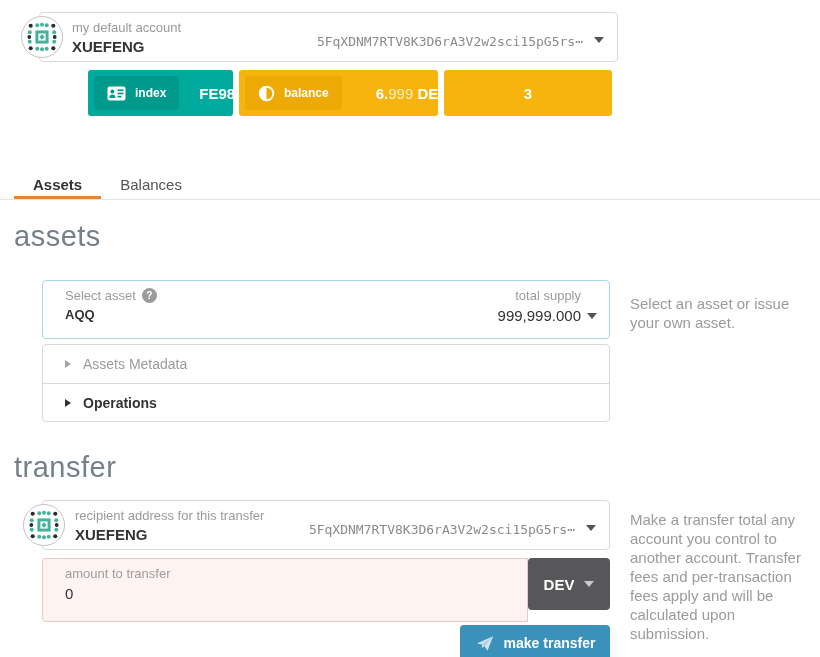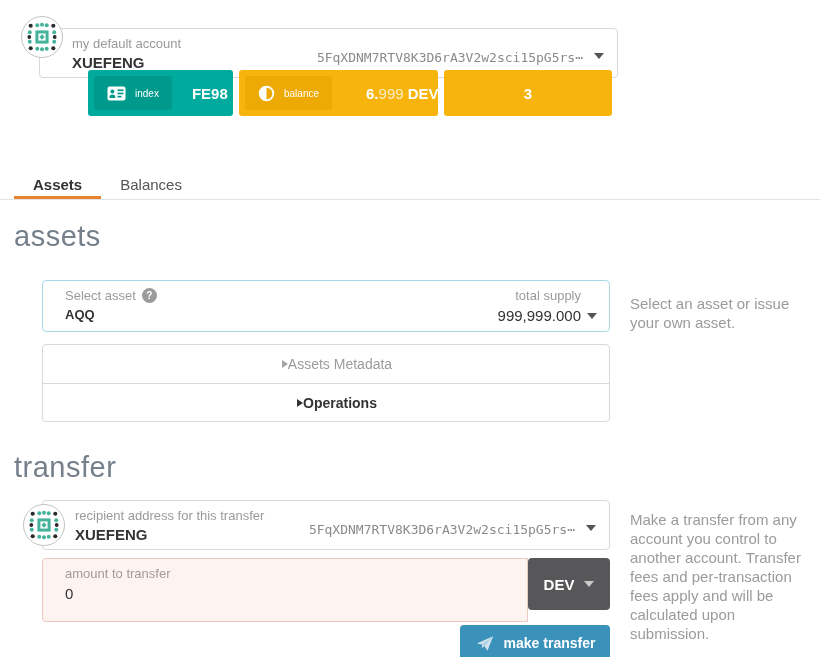--- a/index.html
+++ b/index.html
@@ -22,48 +22,48 @@
                  border-top: 6px solid #c9c9c9; display: inline-block; }
 
   
   .stats { position: absolute; left: 88px; top: 70px; display: flex; gap: 6px; }
   .stat-btn { height: 46px; border-radius: 3px; display: flex; align-items: center; color: #fff; cursor: pointer; }
   .stat-btn.teal  { background: #00ab9e; }
   .stat-btn.amber { background: #f6b40c; }
   .stat-pill { height: 34px; margin: 6px; border-radius: 3px; padding: 0 13px; display: flex; align-items: center; gap: 9px; }
   .teal  .stat-pill { background: #009a8d; }
   .amber .stat-pill { background: #edaa04; }
-  .stat-pill .lbl { font-size: 10px; font-weight: 400; color: #fff; }
+  .stat-pill .lbl { font-size: 12px; font-weight: 700; color: #fff; }
   .stat-value { flex: 1; text-align: center; font-size: 15px; font-weight: 700; padding: 0 14px; white-space: nowrap; }
   .stat-value .frac { font-weight: 400; color: rgba(255,255,255,0.75); }
 
   
   .tabs { position: absolute; left: 0; top: 166px; width: 820px; height: 34px; border-bottom: 1px solid #e3e3e3;
           padding-left: 14px; display: flex; align-items: stretch; }
   .tab { padding: 10px 19px 8px; font-size: 15px; color: #555; cursor: pointer; }
   .tab.active { color: #333; font-weight: 700; border-bottom: 3px solid #e8832f; }
 
   
   .section-heading { position: absolute; left: 14px; font-size: 29px; font-weight: 300; color: #75808a; letter-spacing: .5px; }
 
   
-  .select-asset { position: absolute; left: 42px; top: 280px; width: 568px; height: 52px;
+  .select-asset { position: absolute; left: 42px; top: 280px; width: 568px; height: 59px;
                   border: 1px solid #a9d9e6; border-radius: 4px; background: #fff; }
   .sa-label { position: absolute; left: 22px; top: 7px; font-size: 13px; color: #9b9b9b; display: flex; align-items: center; gap: 6px; }
   .sa-value { position: absolute; left: 22px; top: 26px; font-size: 13px; font-weight: 600; color: #333; }
   .sa-right-label { position: absolute; right: 28px; top: 7px; font-size: 13px; color: #9b9b9b; }
   .sa-right-value { position: absolute; right: 28px; top: 26px; font-size: 15px; color: #333; }
   .select-asset .caret-dark { position: absolute; right: 12px; top: 32px; }
   .help-badge { width: 15px; height: 15px; border-radius: 50%; background: #9b9b9b; color: #fff; font-size: 10px;
                 font-weight: 700; display: inline-flex; align-items: center; justify-content: center; }
 
   
   .panel-group { position: absolute; left: 42px; top: 344px; width: 568px; border: 1px solid #d9d9d9;
                  border-radius: 4px; background: #fff; }
-  .panel-row { height: 38px; display: flex; align-items: center; padding-left: 22px; cursor: pointer; justify-content: center; }
+  .panel-row { height: 38px; display: flex; align-items: center; padding-left: 22px; gap: 12px; cursor: pointer; }
   .panel-row + .panel-row { border-top: 1px solid #d9d9d9; }
   .tri { width: 0; height: 0; border-top: 4.5px solid transparent; border-bottom: 4.5px solid transparent;
          border-left: 6px solid #a5a5a5; display: inline-block; }
   .tri.dark { border-left-color: #333; }
   .panel-row .plabel { font-size: 14px; color: #9b9b9b; }
   .panel-row .plabel.dark { color: #333; font-weight: 700; }
 
   
   .help-text { position: absolute; left: 630px; width: 186px; font-size: 15px; color: #9b9b9b; line-height: 19px; }
 
@@ -79,21 +79,21 @@
   .submit-btn { position: absolute; left: 460px; top: 625px; width: 150px; height: 36px; background: #3a92ba;
                 border: none; border-radius: 4px; display: flex; align-items: center; justify-content: center;
                 gap: 10px; color: #fff; font-size: 14px; font-weight: 700; cursor: pointer;
                 font-family: "Liberation Sans", sans-serif; }
 </style>
 </head>
 <body>
 
 <div class="page">
 
-  <div class="acct-box" style="left:39px; top:12px; width:579px; height:50px;margin-top:16px;">
+  <div class="acct-box" style="left:39px; top:12px; width:579px; height:50px;">
     <span class="acct-label">my default account</span>
     <span class="acct-name">XUEFENG</span>
     <span class="acct-addr">5FqXDNM7RTV8K3D6rA3V2w2sci15pG5rs⋯</span>
     <span class="caret-dark"></span>
   </div>
   <div class="avatar" style="left:21px; top:16px;">
     <svg width="32" height="32" viewBox="0 0 34 34">
       <circle cx="5" cy="5" r="2.2" fill="#2b2b2b"></circle>
         <circle cx="29" cy="5" r="2.2" fill="#2b2b2b"></circle>
       <circle cx="5" cy="29" r="2.2" fill="#2b2b2b"></circle>
@@ -214,21 +214,21 @@
   <div class="amount-box">
     <span class="a-label">amount to transfer</span>
     <input type="text" value="0" style="">
   </div>
 
   <div class="currency-btn">
     <span>DEV</span>
     <span class="caret-light"></span>
   </div>
 
-  <div class="help-text" style="top:510px;">Make a transfer from any account you control to another account. Transfer fees and per-transaction fees apply and will be calculated upon submission.</div>
+  <div class="help-text" style="top:510px;">Make a transfer total any account you control to another account. Transfer fees and per-transaction fees apply and will be calculated upon submission.</div>
 
   <button class="submit-btn">
     <svg width="19" height="19" viewBox="0 0 22 22">
       <path d="M2 11 L21 2.5 L14.5 19.5 L10.8 13.8 L7.8 16.6 L8.2 12.2 Z" fill="#cfe3ee"></path>
       <path d="M21 2.5 L10.8 13.8 L8.2 12.2 Z" fill="#a8cde0"></path>
     </svg>
     <span>make transfer</span>
   </button>
 
 </div>

